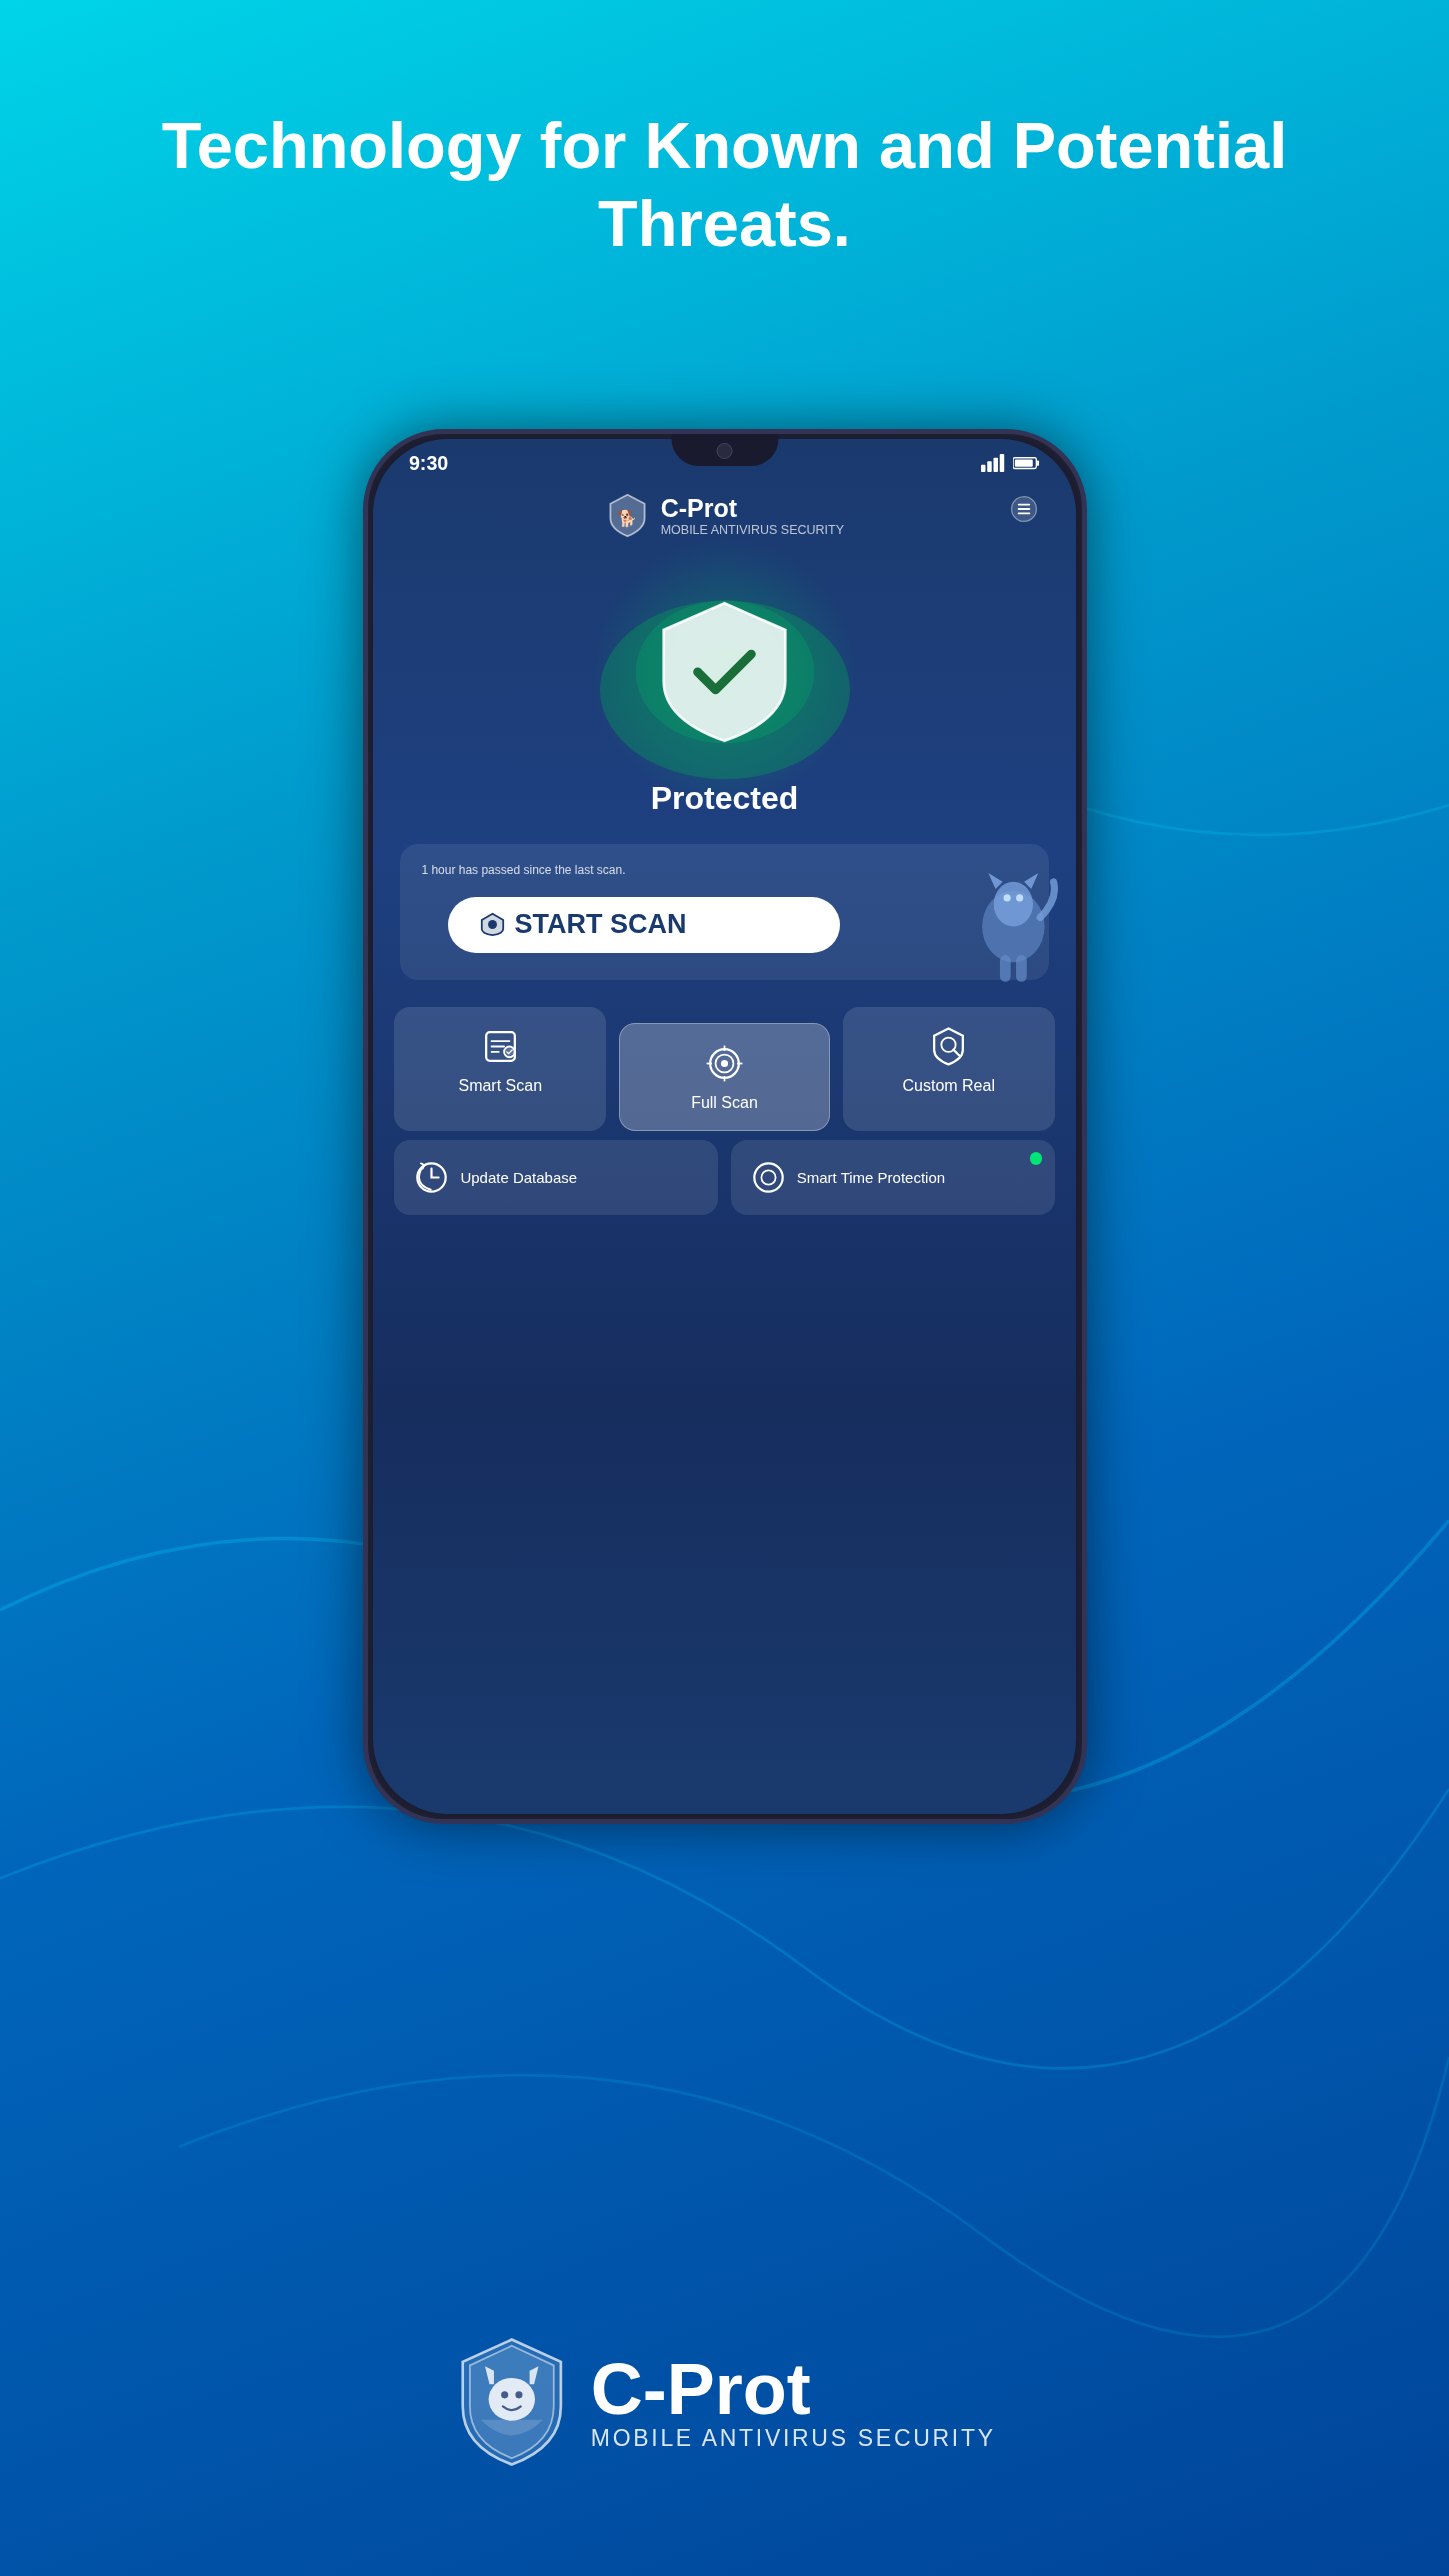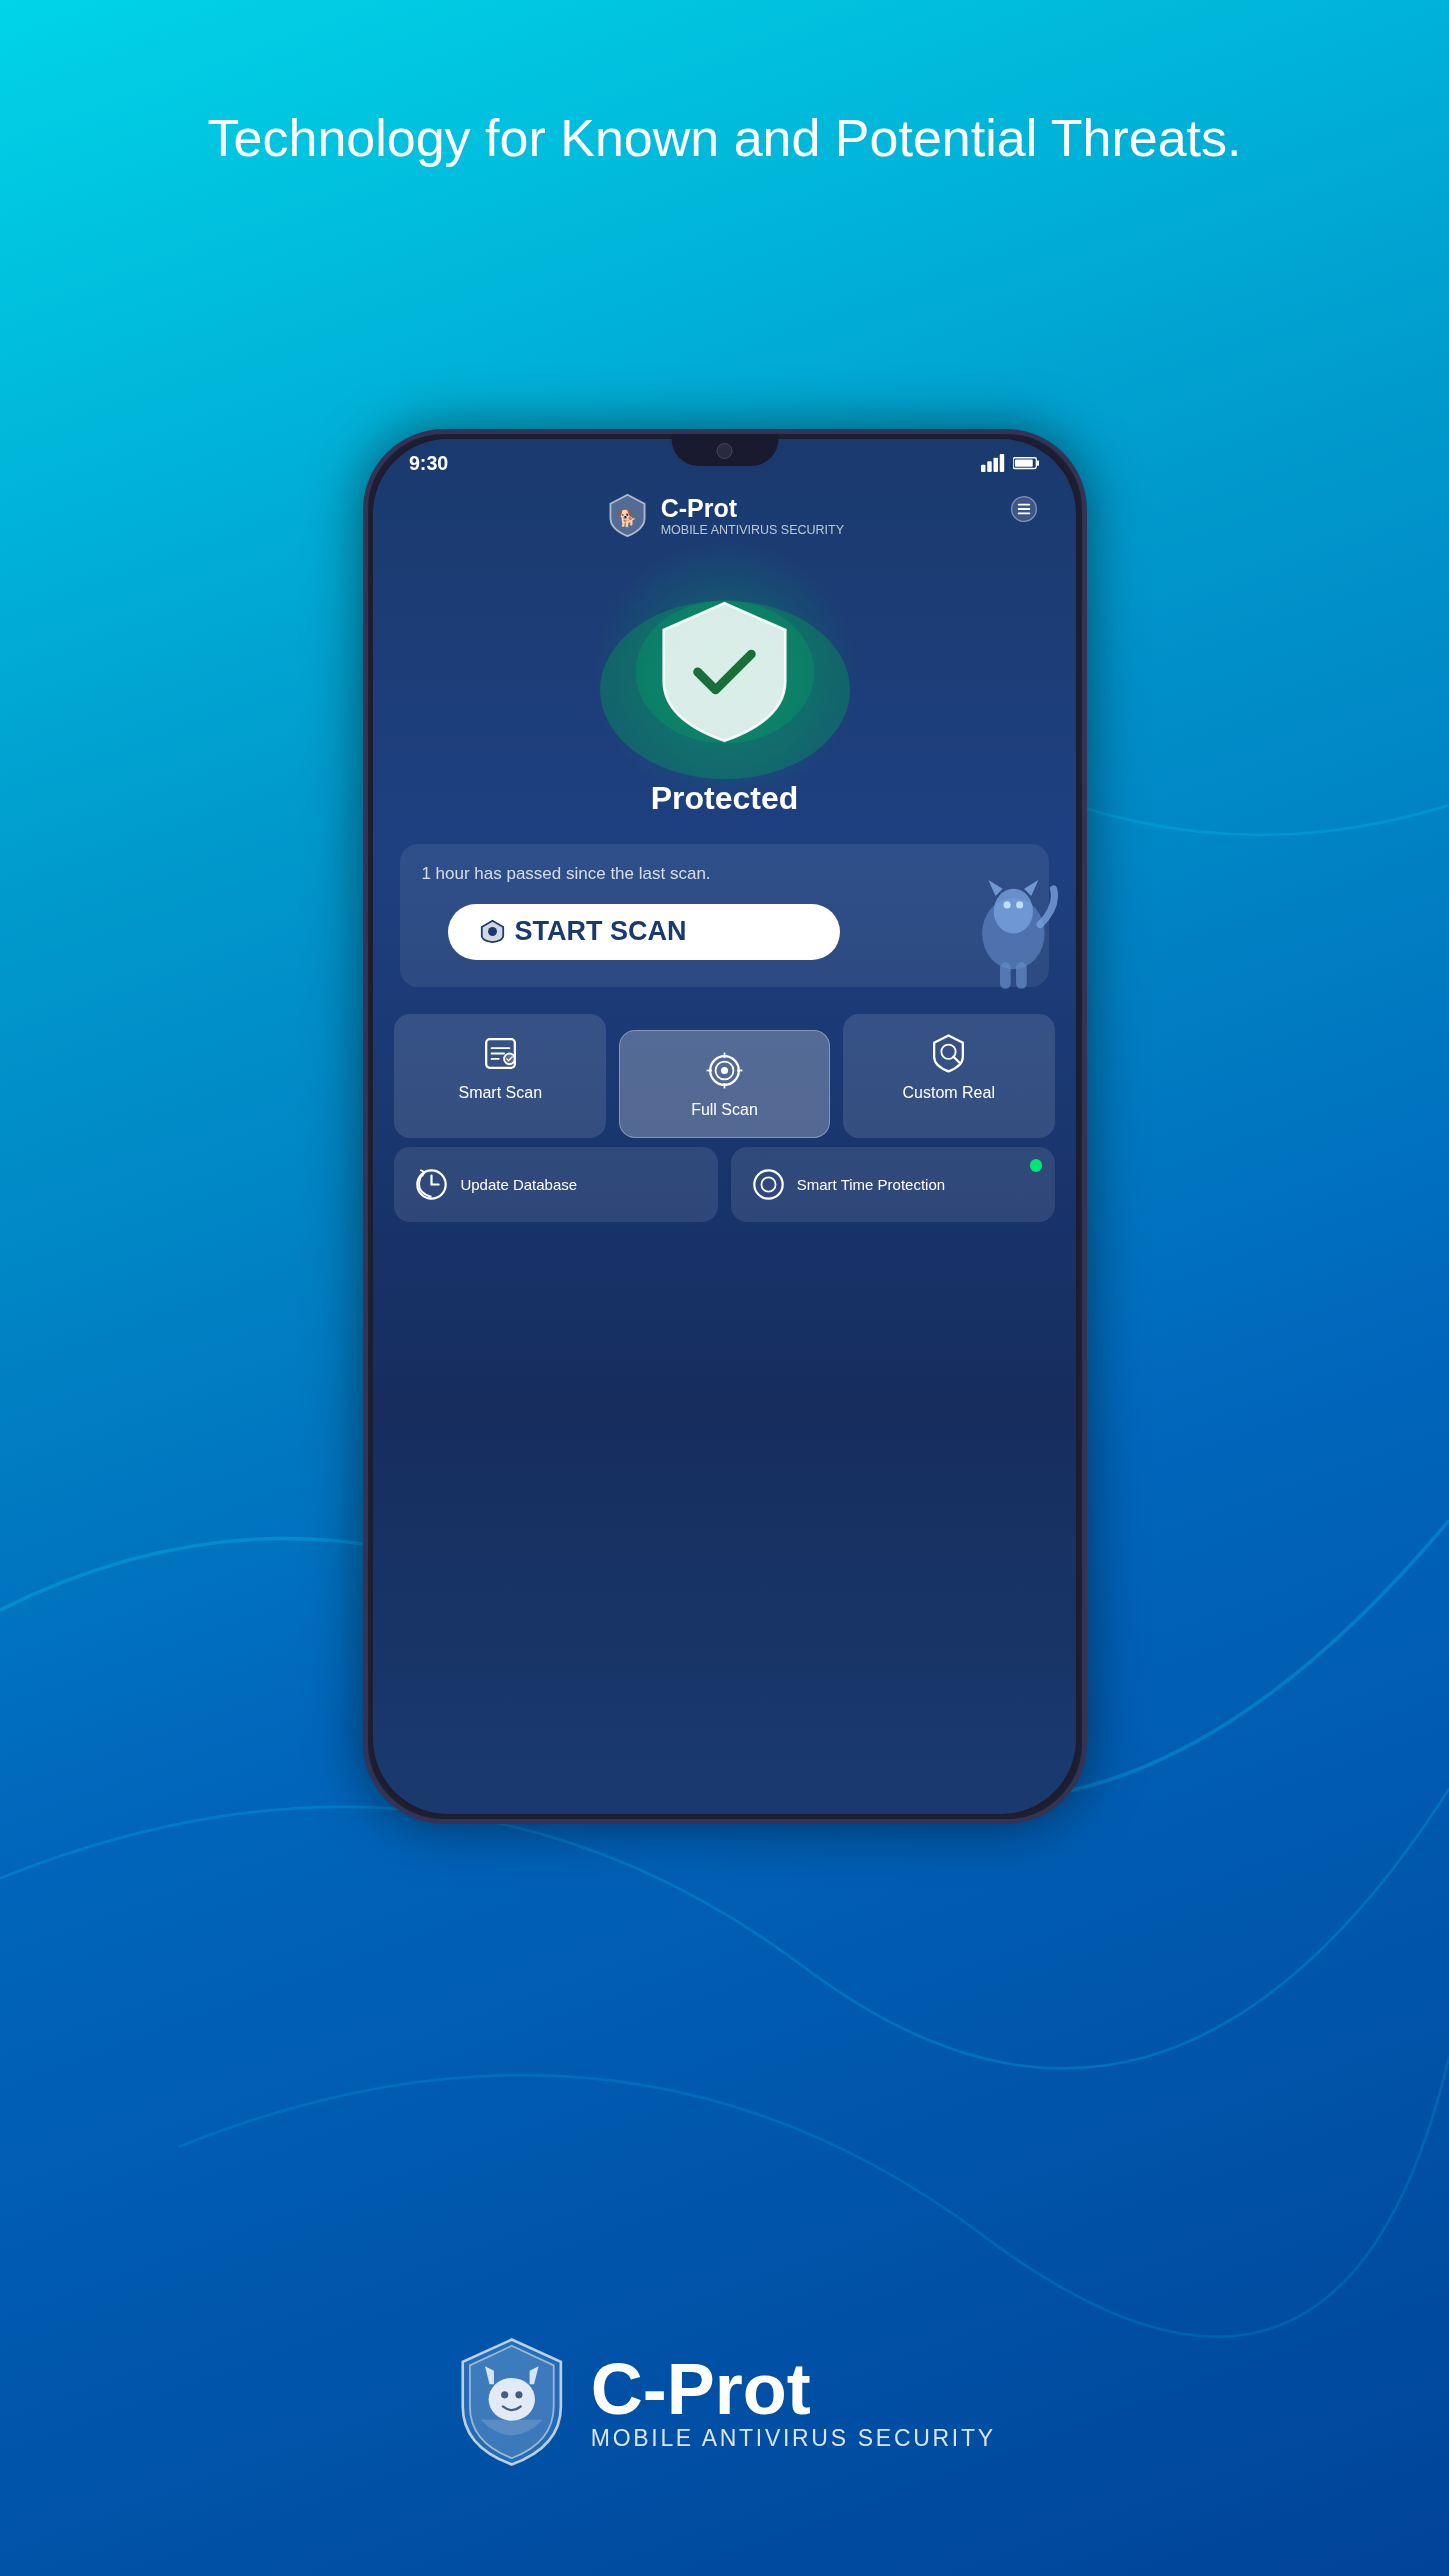--- a/index.html
+++ b/index.html
@@ -24,22 +24,22 @@
     }
 
     .header-title {
       font-size: 86px;
       font-weight: 900;
       line-height: 1.1;
       margin-bottom: 18px;
     }
 
     .header-subtitle {
-      font-size: 52px;
-      font-weight: 400;
+      font-size: 65px;
+      font-weight: 700;
       line-height: 1.2;
     }
 
     
     .phone-wrapper {
       position: absolute;
       top: 429px;
       left: 50%;
       transform: translateX(-50%);
       width: 724px;
@@ -198,21 +198,21 @@
     .scan-info {
       background: rgba(255,255,255,0.08);
       border-radius: 18px;
       margin: 18px 27px;
       padding: 18px 21.5px;
       position: relative;
     }
 
     .scan-info-text {
       color: rgba(255,255,255,0.8);
-      font-size: 17px;
+      font-size: 12px;
       line-height: 1.4;
       max-width: 55%;
     }
 
     .robot-mascot {
       position: absolute;
       right: -9px;
       bottom: -18px;
       width: 125px;
       height: 143px;

